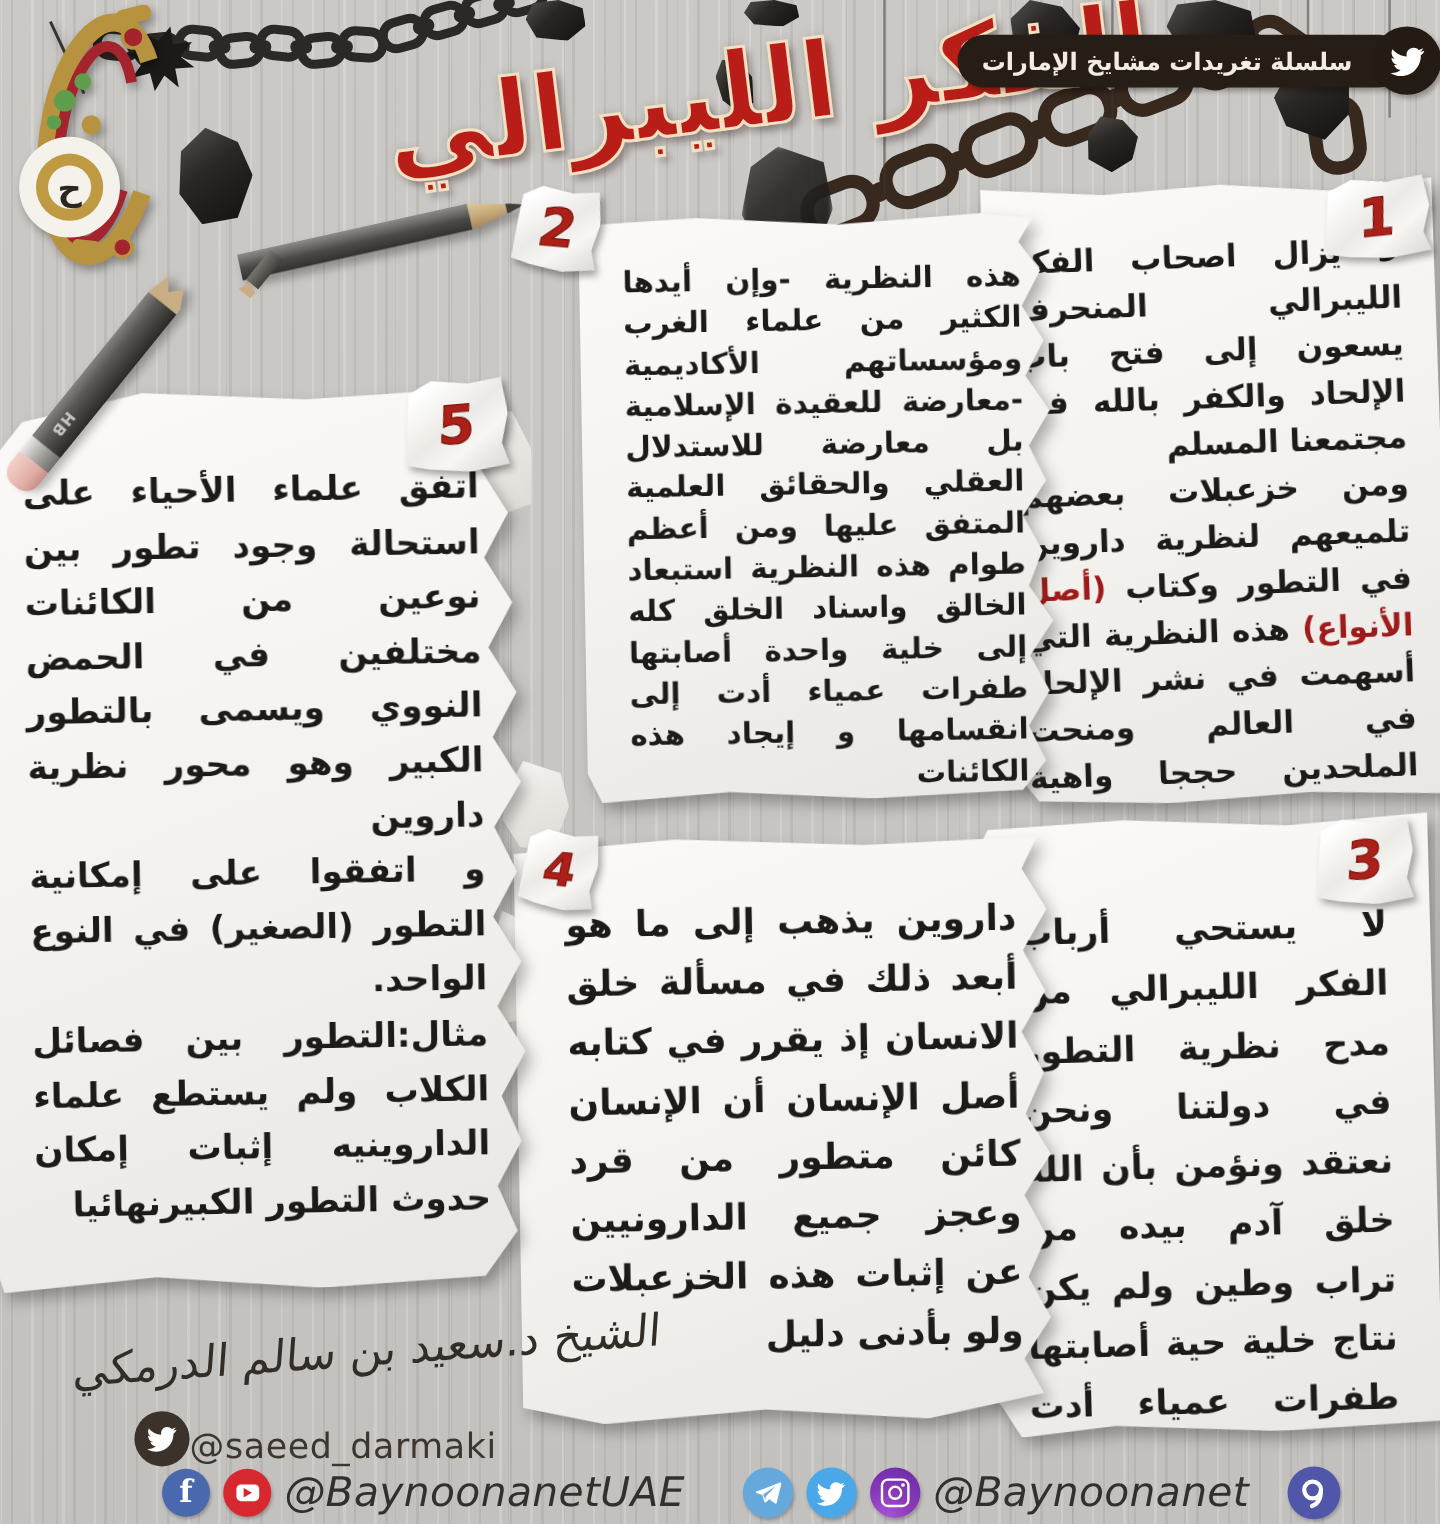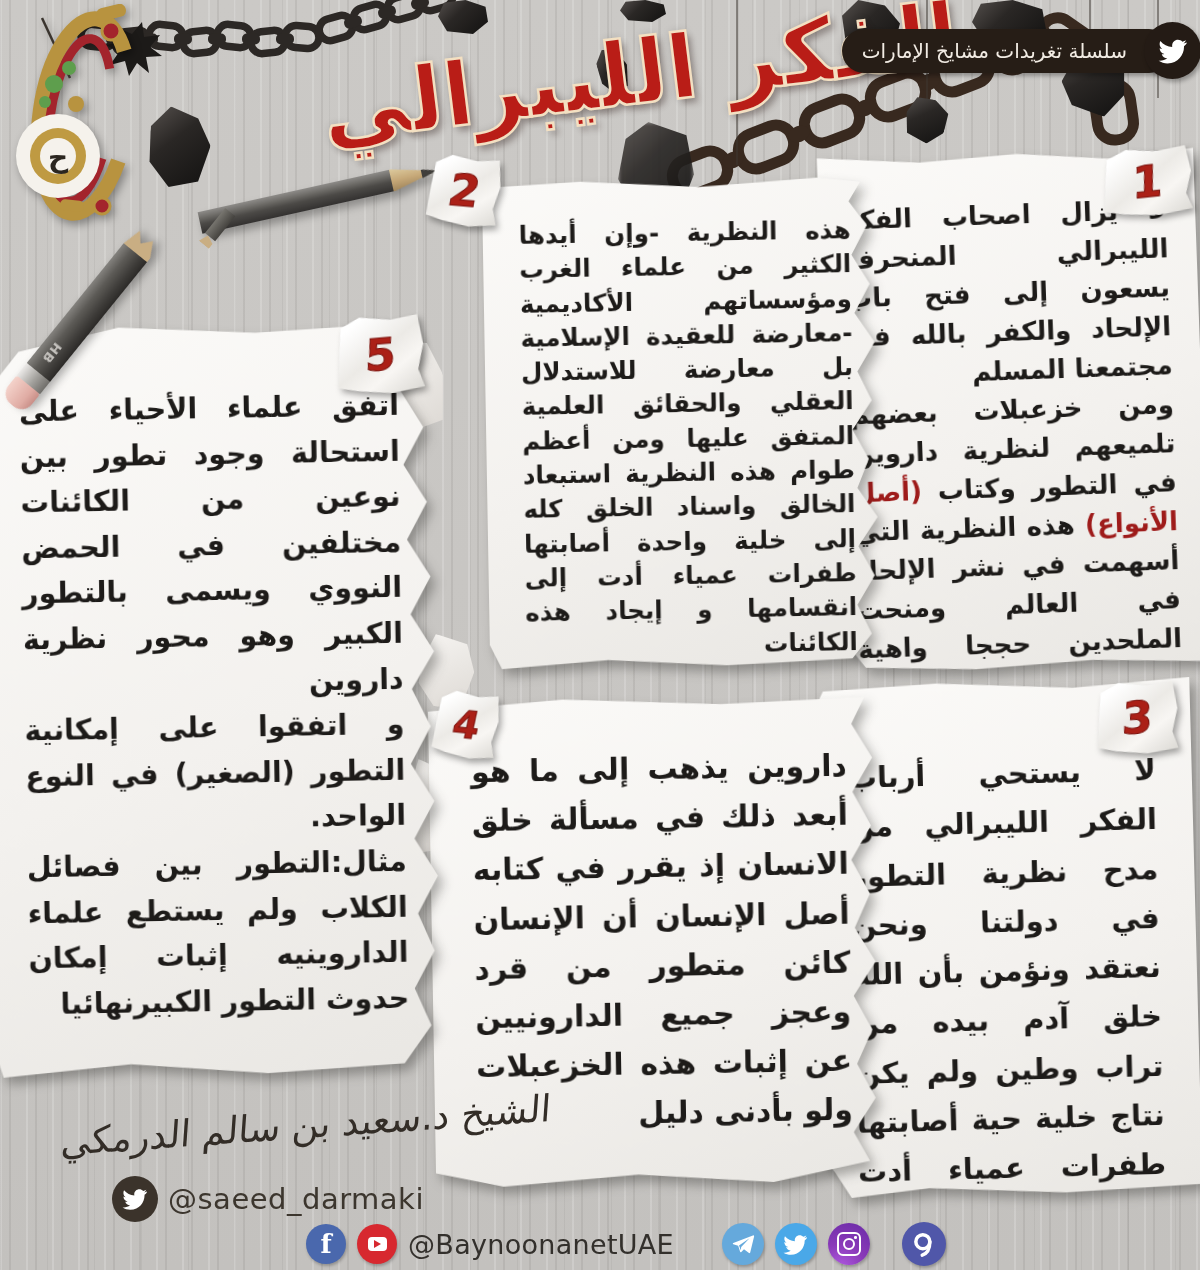--- a/index.html
+++ b/index.html
@@ -23,21 +23,21 @@
   .logo{left:14px;top:4px;width:132px;height:224px;z-index:3;filter:drop-shadow(3px 4px 4px rgba(0,0,0,.35));}
 
   
   .title{left:330px;top:-10px;width:620px;height:165px;z-index:8;display:flex;align-items:center;justify-content:center;
     transform:rotate(-7deg);direction:rtl;white-space:nowrap;
     font-size:88px;font-weight:bold;color:#b91d17;
     -webkit-text-stroke:2.5px #f3e0c2;
     text-shadow:0 0 9px rgba(0,0,0,.18), 4px 6px 6px rgba(40,20,15,.3);}
 
   
-  .badge{left:893px;top:22px;width:308px;height:58px;z-index:9;}
+  .badge{left:893px;top:22px;width:308px;height:58px;z-index:9;font-weight:bold;}
   .badge-pill{position:absolute;right:30px;top:7px;height:44px;line-height:44px;padding:0 44px 0 20px;border-radius:22px;
     background:#261d16;color:#f2ece4;font-size:20px;direction:rtl;white-space:nowrap;box-shadow:2px 3px 4px rgba(0,0,0,.3);}
   .badge-bird{position:absolute;right:0;top:0;width:57px;height:57px;border-radius:50%;background:#241b15;
     display:flex;align-items:center;justify-content:center;box-shadow:2px 3px 4px rgba(0,0,0,.3);}
   .badge-drop{position:absolute;left:-12px;top:24px;width:11px;height:17px;background:#2a2420;border-radius:60% 40% 55% 45%;transform:rotate(14deg);}
 
   
   .pencil1{left:200px;top:212px;width:258px;height:22px;z-index:3;display:flex;transform:rotate(-12.5deg);transform-origin:left center;
     filter:drop-shadow(3px 6px 4px rgba(0,0,0,.3));}
   .p1-shaft{width:196px;background:linear-gradient(180deg,#8d8b88 0%,#6d6b67 28%,#4c4a47 55%,#333130 100%);}
@@ -90,39 +90,39 @@
   .t1{left:1102px;top:148px;width:90px;height:68px;transform:rotate(-6deg);}
   .t2{left:428px;top:156px;width:72px;height:70px;transform:rotate(5deg);}
   .t3{left:1096px;top:682px;width:82px;height:72px;transform:rotate(-4deg);}
   .t4{left:434px;top:692px;width:64px;height:66px;transform:rotate(6deg);}
   .t5{left:336px;top:316px;width:88px;height:78px;transform:rotate(-5deg);}
   .t4 .tag-num{font-size:38px;}
 
   
   .signature{left:86px;top:1066px;width:440px;height:118px;z-index:8;display:flex;align-items:center;justify-content:center;
     direction:rtl;white-space:nowrap;font-size:37px;color:#332d27;transform:rotate(-4deg) skewX(-8deg);}
-  .handle{left:112px;top:1176px;z-index:8;display:flex;align-items:center;gap:10px;}
+  .handle{left:112px;top:1176px;z-index:8;display:flex;align-items:flex-end;}
   .handle-circle{width:46px;height:46px;border-radius:50%;background:#3b332b;display:flex;align-items:center;justify-content:center;}
   .handle-text{font-size:29px;color:#3c362e;letter-spacing:.5px;}
 
   
   .footer{left:0;top:1218px;width:100%;height:52px;z-index:8;display:flex;align-items:center;justify-content:center;gap:11px;padding-left:52px;box-sizing:border-box;}
   .fic{border-radius:50%;display:flex;align-items:center;justify-content:center;box-shadow:1px 2px 3px rgba(0,0,0,.25);}
   .fic-fb{width:40px;height:40px;background:#4a68ad;color:#fff;font-weight:bold;font-size:26px;font-family:"DejaVu Serif",serif;}
   .fic-yt{width:40px;height:40px;background:#d7282f;}
   .yt-box{width:19px;height:14px;background:#fff;border-radius:4px;display:flex;align-items:center;justify-content:center;}
   .yt-tri{width:0;height:0;border-left:7px solid #d7282f;border-top:4.5px solid transparent;border-bottom:4.5px solid transparent;margin-left:1px;}
   .fic-tg{width:42px;height:42px;background:#65a9dc;}
   .fic-tw{width:42px;height:42px;background:#4aa8e8;}
   .fic-ig{width:42px;height:42px;background:radial-gradient(circle at 28% 110%,#b05ae0 0%,#8a3ab9 45%,#6a2ba6 100%);}
   .ig-frame{width:20px;height:20px;border:2.4px solid #fff;border-radius:6px;position:relative;display:flex;align-items:center;justify-content:center;}
   .ig-lens{width:8px;height:8px;border:2.2px solid #fff;border-radius:50%;}
   .ig-dot{position:absolute;top:2px;right:2px;width:2.6px;height:2.6px;background:#fff;border-radius:50%;}
   .fic-web{width:44px;height:44px;background:#5057a9;}
-  .flabel{font-size:27px;color:#33302c;letter-spacing:.3px;}
+  .flabel{font-size:34px;color:#33302c;letter-spacing:.3px;font-style:italic;}
   .fgap-a{width:26px;} .fgap-b{width:10px;}
 </style>
 </head>
 <body>
 
 <svg width="0" height="0" style="position:absolute">
   <defs>
     <symbol id="tw-bird" viewBox="0 0 24 24">
       <path fill="#ffffff" d="M23 5.1c-.8.4-1.7.6-2.6.8.9-.6 1.6-1.5 2-2.5-.9.5-1.9.9-2.9 1.1C18.6 3.6 17.4 3 16 3c-2.6 0-4.7 2.1-4.7 4.7 0 .4 0 .7.1 1.1C7.7 8.6 4.2 6.8 1.9 4c-.4.7-.6 1.5-.6 2.4 0 1.6.8 3.1 2.1 3.9-.8 0-1.5-.2-2.1-.6v.1c0 2.3 1.6 4.2 3.8 4.6-.4.1-.8.2-1.2.2-.3 0-.6 0-.9-.1.6 1.9 2.3 3.2 4.4 3.3-1.6 1.3-3.6 2-5.8 2H.5c2.1 1.3 4.5 2.1 7.1 2.1 8.5 0 13.2-7.1 13.2-13.2v-.6c.9-.7 1.7-1.5 2.2-2.4z"></path>
     </symbol>
@@ -335,20 +335,21 @@
         <svg width="25" height="25" viewBox="0 0 24 24">
           <use href="#tw-bird"></use>
         </svg>
       </div>
     <div class="fic fic-ig">
         <div class="ig-frame">
           <div class="ig-lens"></div>
           <div class="ig-dot"></div>
         </div>
       </div>
+    <span class="flabel">@Baynoonanet</span>
     <span class="fgap-b"></span>
     <div class="fic fic-web">
       <svg width="28" height="28" viewBox="0 0 24 24">
         <circle cx="11" cy="10" r="6" fill="none" stroke="#fff" stroke-width="3"></circle>
         <path d="M17 10 C17 16 15 20 10.5 21.5" fill="none" stroke="#fff" stroke-width="3" stroke-linecap="round"></path>
       </svg>
     </div>
   </div>
 
 </div>

